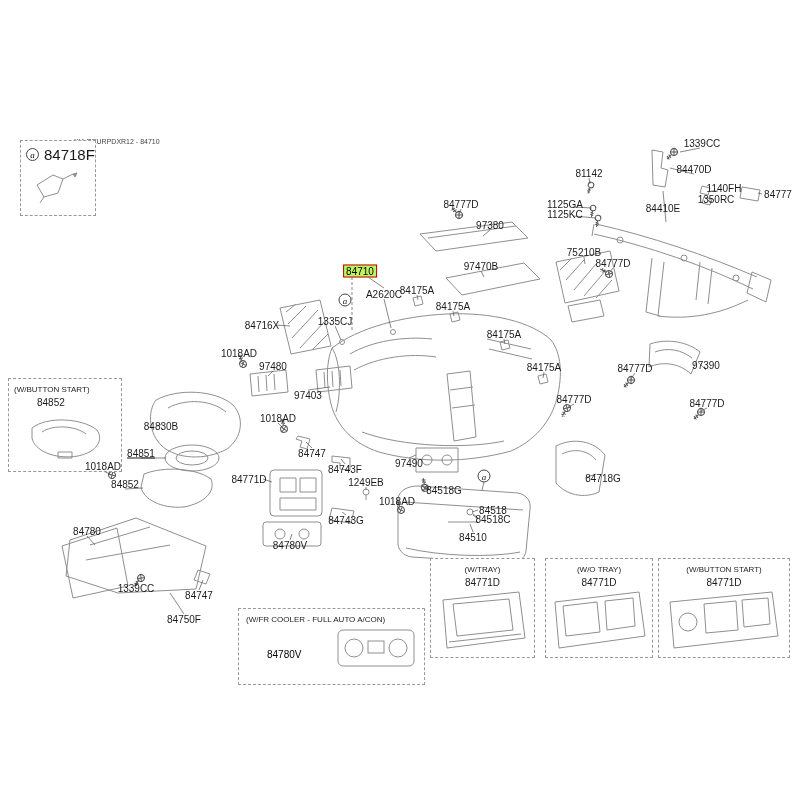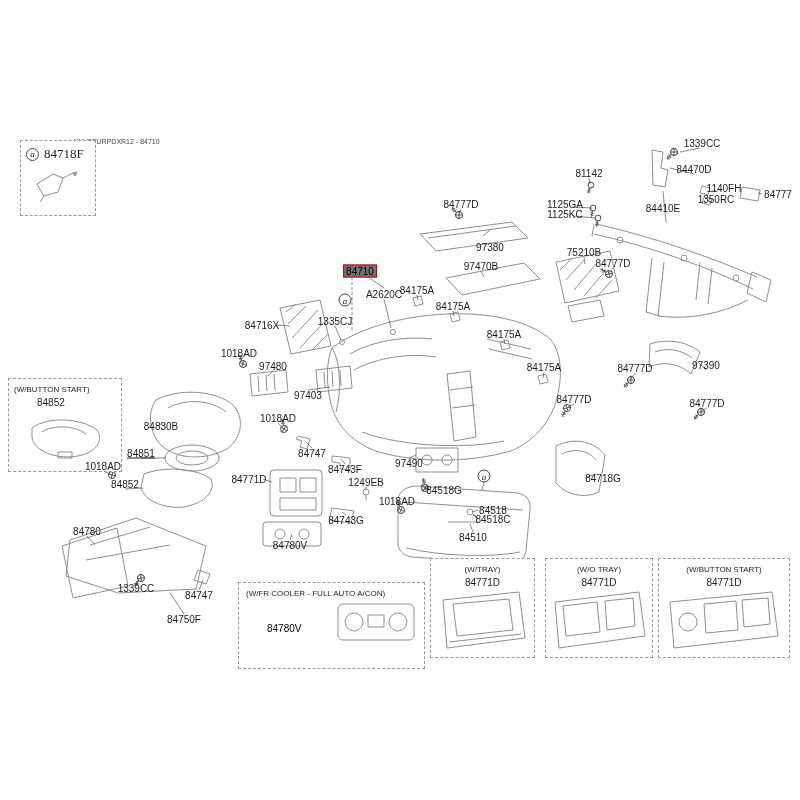--- a/index.html
+++ b/index.html
@@ -16,25 +16,25 @@
   #diagram-title { position:absolute; left:74px; top:138px; font-size:7px; color:#444; }
   .dashed-box { position:absolute; border:1px dashed #999; background:#fff; }
   .box-title { font-size:8px; color:#222; text-align:center; margin-top:6px; white-space:nowrap; }
   .box-part  { font-size:10px; color:#1a1a1a; text-align:center; margin-top:3px; }
   .box-art   { display:block; margin:2px auto 0 auto; }
   #inset-box { left:20px; top:140px; width:76px; height:76px; }
   .inset-row { display:flex; align-items:center; gap:5px; padding:5px 4px 0 5px; }
   .marker-static { width:13px; height:13px; border:1px solid #444; border-radius:50%;
                    display:flex; align-items:center; justify-content:center; flex:0 0 13px;
                    font-family:"Liberation Serif", serif; font-style:italic; font-size:9px; }
-  .inset-part { font-size:13px; color:#1a1a1a;font-family:Liberation Serif, serif; }
+  .inset-part { font-size:15px; color:#1a1a1a; }
   #box-btnstart-left { left:8px;  top:378px; width:114px; height:94px; }
   #box-btnstart-left .box-title { text-align:left; padding-left:5px; }
   #box-btnstart-left .box-part  { text-align:left; padding-left:28px; }
-  #box-frcooler { left:238px; top:582px; width:187px; height:87px; }
+  #box-frcooler { left:238px; top:608px; width:187px; height:77px; }
   #box-frcooler .box-title { text-align:left; padding-left:7px; }
   #box-frcooler .frc-row { display:flex; align-items:center; }
   #box-frcooler .frc-part { font-size:10px; margin:14px 0 0 28px; }
   #box-frcooler .frc-art { margin:2px 6px 0 auto; }
   #box-wtray  { left:430px; top:558px; width:105px; height:100px; }
   #box-wotray { left:545px; top:558px; width:108px; height:100px; }
   #box-btnstart-right { left:658px; top:558px; width:132px; height:100px; }
 </style>
 </head>
 <body>
@@ -247,25 +247,25 @@
       <div class="lbl" style="left: 702px; top: 143px;">1339CC</div>
       <div class="lbl" style="left: 694px; top: 169px;">84470D</div>
       <div class="lbl" style="left: 589px; top: 173px;">81142</div>
       <div class="lbl" style="left: 663px; top: 186px; margin-top: 22px;">84410E</div>
       <div class="lbl" style="left: 724px; top: 188px;">1140FH</div>
       <div class="lbl" style="left: 770px; top: 194px; margin-left: 8px;">84777</div>
       <div class="lbl" style="left: 716px; top: 199px;">1350RC</div>
       <div class="lbl" style="left: 565px; top: 204px;">1125GA</div>
       <div class="lbl" style="left: 565px; top: 214px;">1125KC</div>
       <div class="lbl" style="left: 461px; top: 204px;">84777D</div>
-      <div class="lbl" style="left: 490px; top: 225px; margin-top: 22px;">97380</div>
+      <div class="lbl" style="left: 490px; top: 225px;">97380</div>
       <div class="lbl" style="left: 584px; top: 252px;">75210B</div>
       <div class="lbl" style="left: 613px; top: 263px;">84777D</div>
       <div class="lbl" style="left: 481px; top: 266px;">97470B</div>
-      <div class="lbl highlight" style="left: 360px; top: 271px; background: #737373; border-color: rgb(192, 0, 0);">84710</div>
+      <div class="lbl highlight" style="left: 360px; top: 271px; background: #bef264; border-color: rgb(192, 0, 0);">84710</div>
       <div class="lbl" style="left: 417px; top: 290px;">84175A</div>
       <div class="lbl" style="left: 384px; top: 294px;">A2620C</div>
       <div class="lbl marker" style="left: 345px; top: 300px;">a</div>
       <div class="lbl" style="left: 453px; top: 306px;">84175A</div>
       <div class="lbl" style="left: 335px; top: 321px;">1335CJ</div>
       <div class="lbl" style="left: 262px; top: 325px;">84716X</div>
       <div class="lbl" style="left: 504px; top: 334px;">84175A</div>
       <div class="lbl" style="left: 239px; top: 353px;">1018AD</div>
       <div class="lbl" style="left: 273px; top: 366px;">97480</div>
       <div class="lbl" style="left: 544px; top: 367px;">84175A</div>

